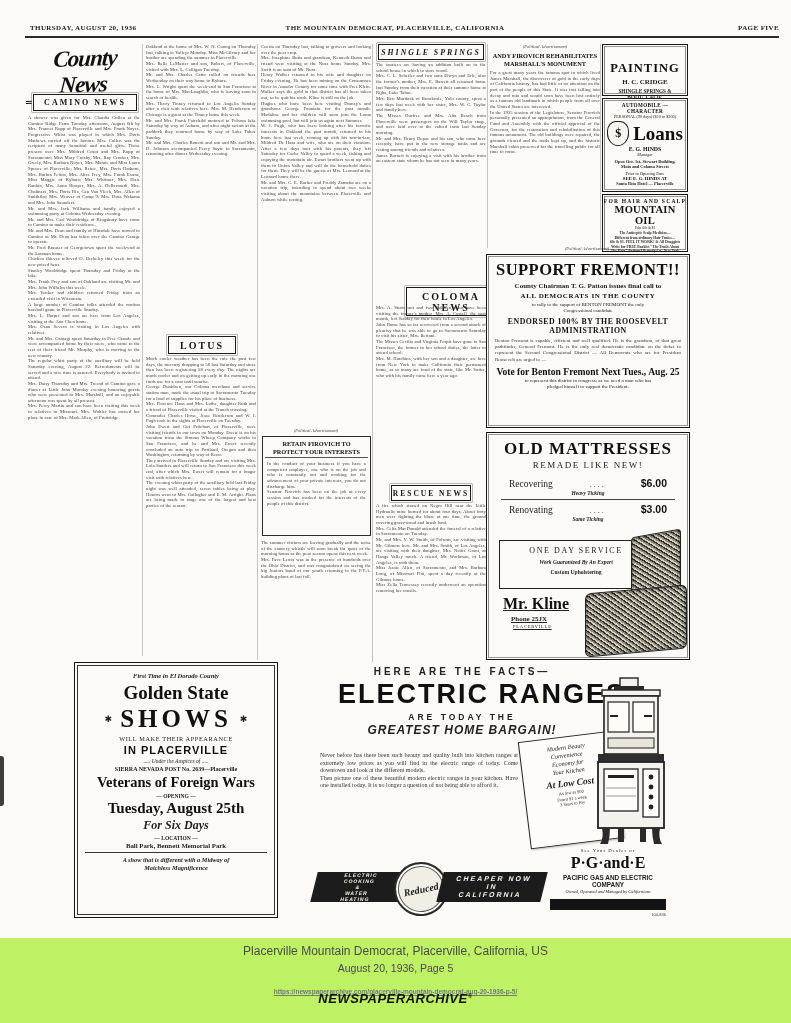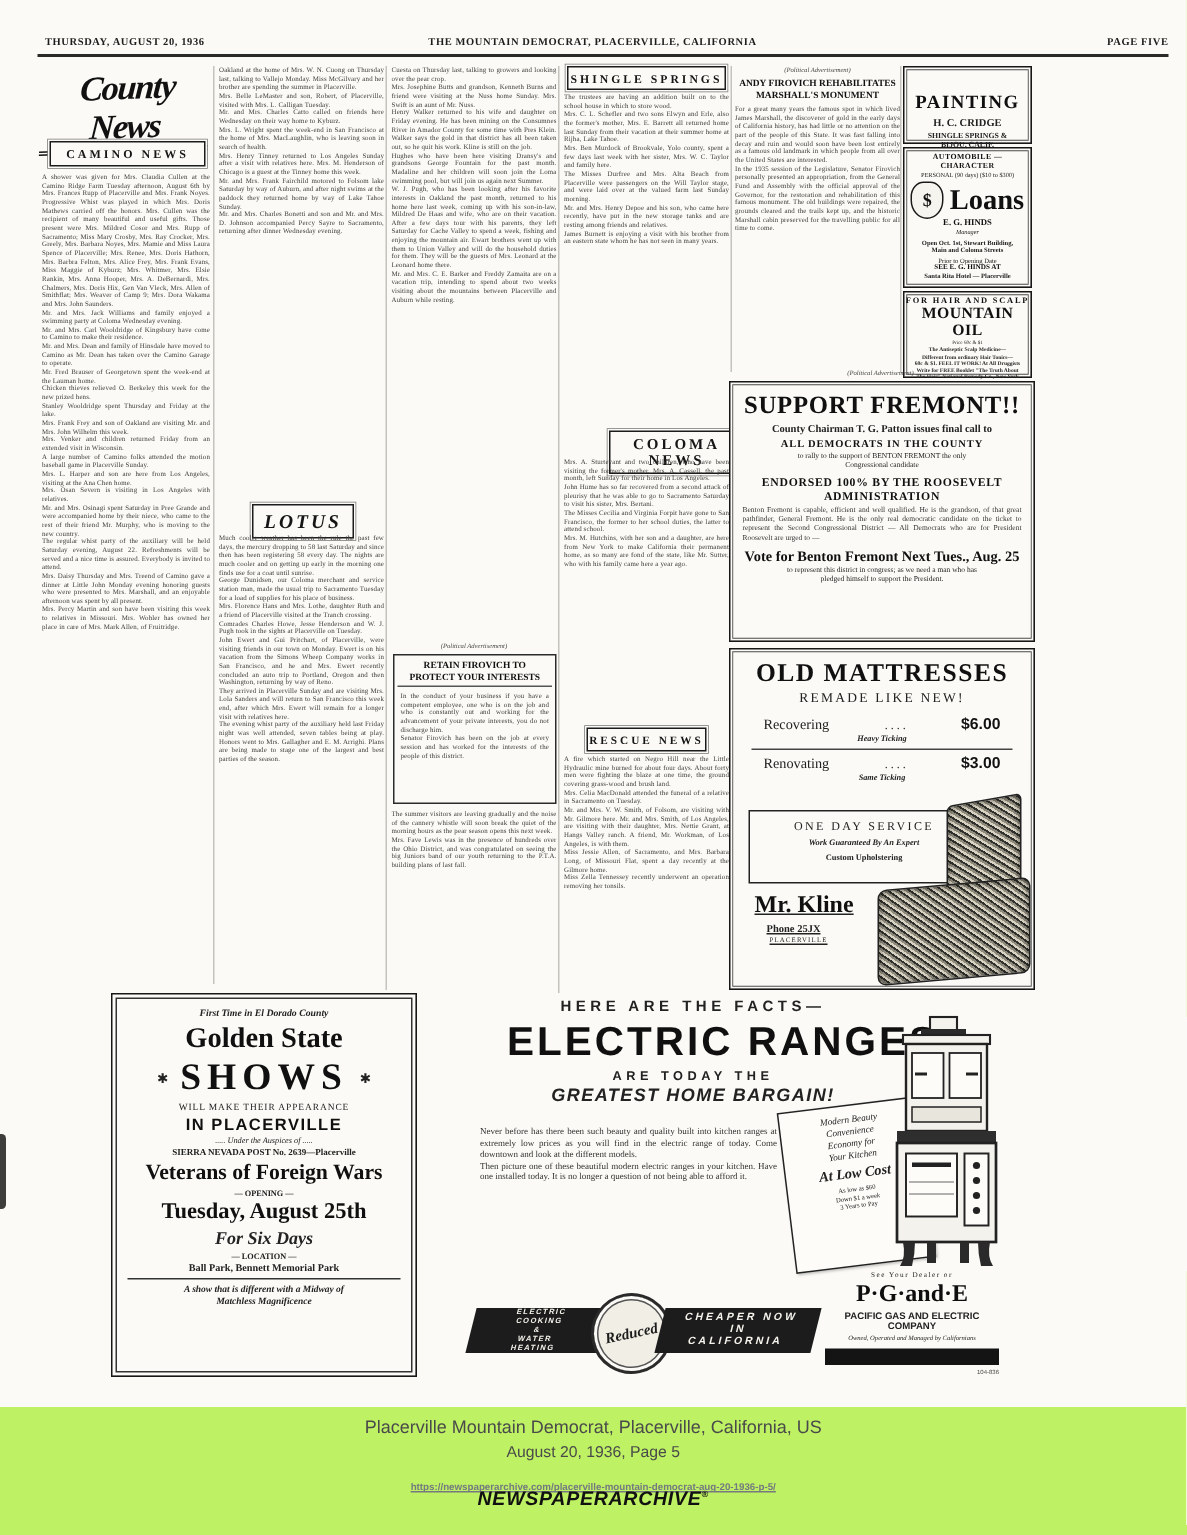--- a/index.html
+++ b/index.html
@@ -64,21 +64,21 @@
 Mrs. Daisy Thursday and Mrs. Treend of Camino gave a dinner at Little John Monday evening honoring guests who were presented to Mrs. Marshall, and an enjoyable afternoon was spent by all present.
 Mrs. Percy Martin and son have been visiting this week to relatives in Missouri. Mrs. Wohler has owned her place in care of Mrs. Mark Allen, of Fruitridge.</div>
 
   <div class="news" style="left:146px;top:44px;width:110px;height:288px;">Oakland at the home of Mrs. W. N. Cuong on Thursday last, talking to Vallejo Monday. Miss McGilvary and her brother are spending the summer in Placerville.
 Mrs. Belle LeMaster and son, Robert, of Placerville, visited with Mrs. L. Calligan Tuesday.
 Mr. and Mrs. Charles Catto called on friends here Wednesday on their way home to Kyburz.
 Mrs. L. Wright spent the week-end in San Francisco at the home of Mrs. MacLaughlin, who is leaving soon in search of health.
 Mrs. Henry Tinney returned to Los Angeles Sunday after a visit with relatives here. Mrs. M. Henderson of Chicago is a guest at the Tinney home this week.
 Mr. and Mrs. Frank Fairchild motored to Folsom lake Saturday by way of Auburn, and after night swims at the paddock they returned home by way of Lake Tahoe Sunday.
 Mr. and Mrs. Charles Bonetti and son and Mr. and Mrs. D. Johnson accompanied Percy Sayre to Sacramento, returning after dinner Wednesday evening.</div>
-  <div class="boxhead" style="left:168px;top:336px;width:66px;font-size:13px;padding:2.5px 0;font-style:italic;">LOTUS</div>
+  <div class="boxhead" style="left:168px;top:336px;width:66px;font-size:10px;padding:2.5px 0;">LOTUS</div>
   <div class="news" style="left:146px;top:356px;width:110px;height:300px;">Much cooler weather has been the rule the past few days, the mercury dropping to 58 last Saturday and since then has been registering 58 every day. The nights are much cooler and on getting up early in the morning one finds use for a coat until sunrise.
 George Dunidsen, our Coloma merchant and service station man, made the usual trip to Sacramento Tuesday for a load of supplies for his place of business.
 Mrs. Florence Hans and Mrs. Lothe, daughter Ruth and a friend of Placerville visited at the Tranch crossing.
 Comrades Charles Howe, Jesse Henderson and W. J. Pugh took in the sights at Placerville on Tuesday.
 John Ewert and Gui Pritchart, of Placerville, were visiting friends in our town on Monday. Ewert is on his vacation from the Simons Wheep Company works in San Francisco, and he and Mrs. Ewert recently concluded an auto trip to Portland, Oregon and then Washington, returning by way of Reno.
 They arrived in Placerville Sunday and are visiting Mrs. Lola Sanders and will return to San Francisco this week end, after which Mrs. Ewert will remain for a longer visit with relatives here.
 The evening whist party of the auxiliary held last Friday night was well attended, seven tables being at play. Honors went to Mrs. Gallagher and E. M. Arrighi. Plans are being made to stage one of the largest and best parties of the season.</div>
 
   <div class="news" style="left:261px;top:44px;width:110px;height:382px;">Cuesta on Thursday last, talking to growers and looking over the pear crop.
 Mrs. Josephine Butts and grandson, Kenneth Burns and friend were visiting at the Nuss home Sunday. Mrs. Swift is an aunt of Mr. Nuss.
@@ -88,21 +88,21 @@
 Mr. and Mrs. C. E. Barker and Freddy Zamaita are on a vacation trip, intending to spend about two weeks visiting about the mountains between Placerville and Auburn while resting.</div>
   <div class="polad" style="left:261px;top:428px;width:110px;">(Political Advertisement)</div>
   <div class="abs" style="left:262px;top:436px;width:107px;height:98px;border:1px solid #2b2b2b;background:#fbfaf6;">
     <div class="ctr heavy" style="font:bold 6.3px/7.5px 'Liberation Serif',serif;padding:3px 3px 2px;border-bottom:1px solid #555;margin:0 2px;white-space:pre-line;">RETAIN FIROVICH TO PROTECT YOUR INTERESTS</div>
     <div class="news" style="position:static;display:block;padding:3px 4px;width:99px;">In the conduct of your business if you have a competent employee, one who is on the job and who is constantly out and working for the advancement of your private interests, you do not discharge him.
 Senator Firovich has been on the job at every session and has worked for the interests of the people of this district.</div>
   </div>
   <div class="news" style="left:261px;top:540px;width:110px;height:120px;">The summer visitors are leaving gradually and the noise of the cannery whistle will soon break the quiet of the morning hours as the pear season opens this next week.
 Mrs. Fave Lewis was in the presence of hundreds over the Ohio District, and was congratulated on seeing the big Juniors band of our youth returning to the P.T.A. building plans of last fall.</div>
 
-  <div class="boxhead" style="left:378px;top:44px;width:104px;font-size:7.8px;padding:2.5px 0;">SHINGLE SPRINGS</div>
+  <div class="boxhead" style="left:378px;top:44px;width:104px;font-size:7.8px;padding:2.5px 0;font-style:italic;">SHINGLE SPRINGS</div>
   <div class="news" style="left:376px;top:62px;width:110px;height:220px;">The trustees are having an addition built on to the school house in which to store wood.
 Mrs. C. L. Schefler and two sons Elwyn and Erle, also the former's mother, Mrs. E. Barrett all returned home last Sunday from their vacation at their summer home at Rijha, Lake Tahoe.
 Mrs. Ben Murdock of Brookvale, Yolo county, spent a few days last week with her sister, Mrs. W. C. Taylor and family here.
 The Misses Durfree and Mrs. Alta Beach from Placerville were passengers on the Will Taylor stage, and were laid over at the valued farm last Sunday morning.
 Mr. and Mrs. Henry Depoe and his son, who came here recently, have put in the new storage tanks and are resting among friends and relatives.
 James Burnett is enjoying a visit with his brother from an eastern state whom he has not seen in many years.</div>
   <div class="boxhead" style="left:406px;top:287px;width:88px;font-size:10px;padding:2.5px 0;">COLOMA NEWS</div>
   <div class="news" style="left:376px;top:305px;width:110px;height:176px;">Mrs. A. Sturtevant and two children, who have been visiting the former's mother, Mrs. A. Cassell, the past month, left Sunday for their home in Los Angeles.
 John Hume has so far recovered from a second attack of pleurisy that he was able to go to Sacramento Saturday to visit his sister, Mrs. Bertani.
 The Misses Cecilia and Virginia Forpit have gone to San Francisco, the former to her school duties, the latter to attend school.

